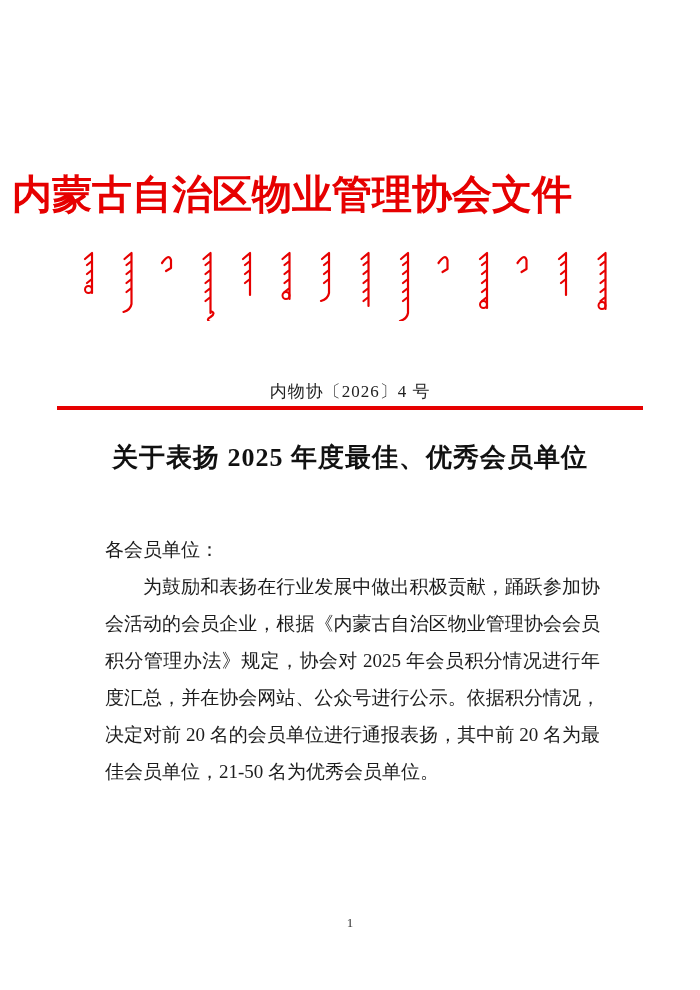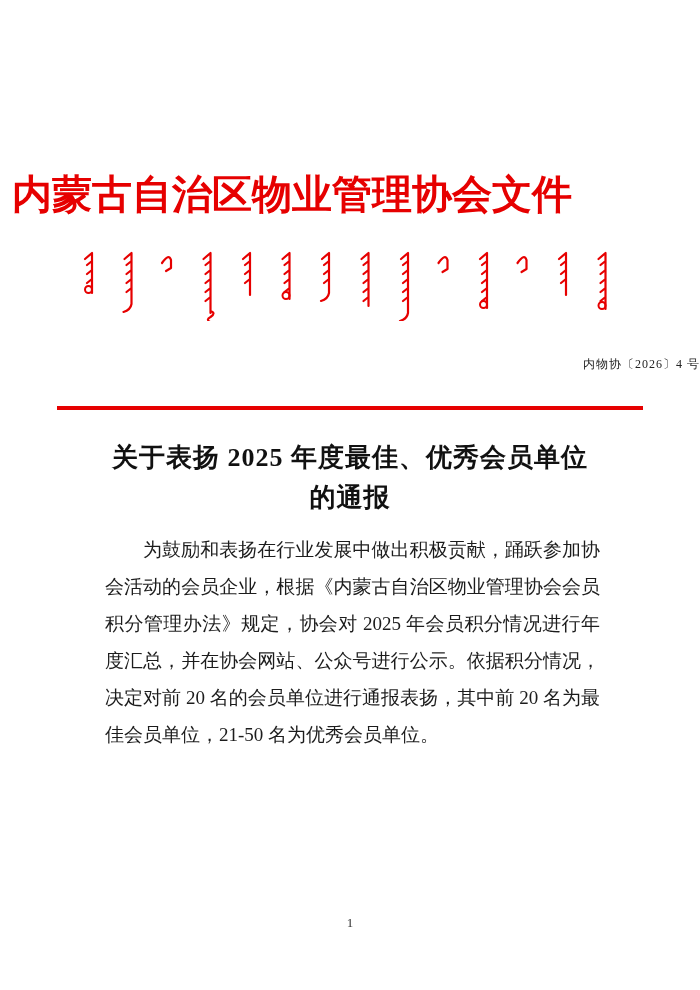--- a/index.html
+++ b/index.html
@@ -19,23 +19,23 @@
     white-space:nowrap;
     padding-left:12px;
   }
   .mongolian-wrap{
     position:absolute;top:251px;left:80px;width:540px;height:70px;
   }
   .mongolian-wrap svg{display:block;}
   .mongolian-wrap path{stroke:#e60000;stroke-width:2.2;fill:none;stroke-linecap:round;stroke-linejoin:round;}
   .mongolian-wrap circle{stroke:#e60000;stroke-width:2;fill:none;}
   .doc-number{
-    position:absolute;top:356px;left:0;width:700px;
-    text-align:right;
-    font-size:12px;color:#222222;
+    position:absolute;top:380px;left:0;width:700px;
+    text-align:center;
+    font-size:17px;color:#222222;
     letter-spacing:1px;
   }
   .red-rule{
     position:absolute;top:406px;left:57px;width:586px;height:4px;
     background:#e60000;
   }
   .doc-title{
     position:absolute;top:438px;left:0;width:700px;
     text-align:center;
     font-size:26px;line-height:40px;font-weight:700;
@@ -85,22 +85,22 @@
         <circle cx="522" cy="54.5" r="3.5"></circle>
       </svg>
   </div>
 
   <div class="doc-number">内物协〔2026〕4 号</div>
 
   <div class="red-rule"></div>
 
   <div class="doc-title">
     <div>关于表扬 2025 年度最佳、优秀会员单位</div>
-    <div>的通报</div>
   </div>
 
   <div class="body-text">
+    <p class="salutation">各会员单位：</p>
     <p>为鼓励和表扬在行业发展中做出积极贡献，踊跃参加协会活动的会员企业，根据《内蒙古自治区物业管理协会会员积分管理办法》规定，协会对 2025 年会员积分情况进行年度汇总，并在协会网站、公众号进行公示。依据积分情况，决定对前 20 名的会员单位进行通报表扬，其中前 20 名为最佳会员单位，21-50 名为优秀会员单位。</p>
   </div>
 
   <div class="page-number">1</div>
 
 </div>
 
 </body></html>

